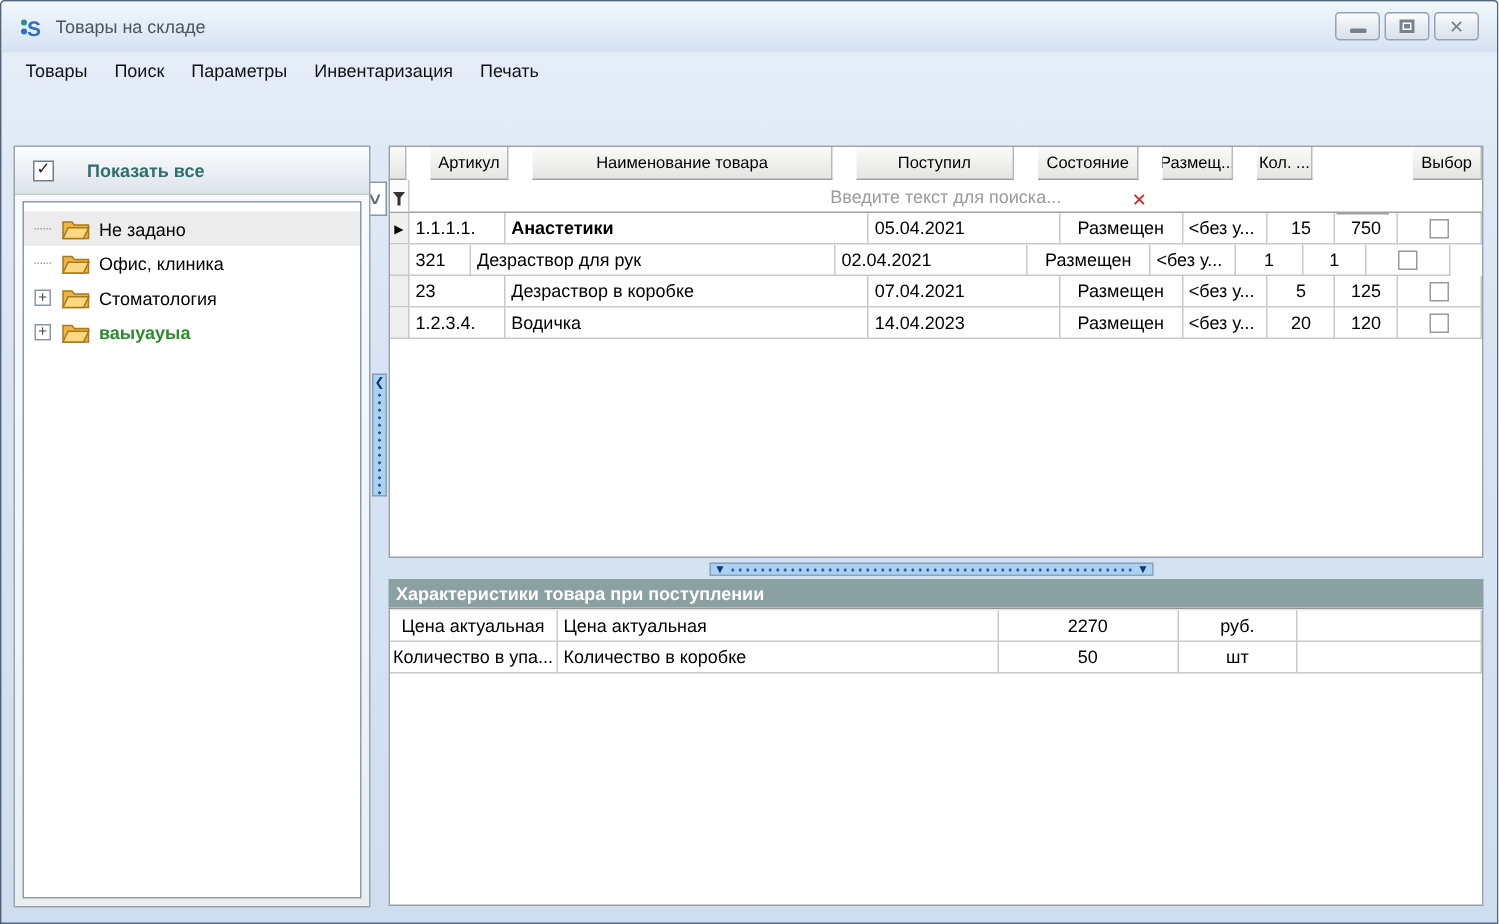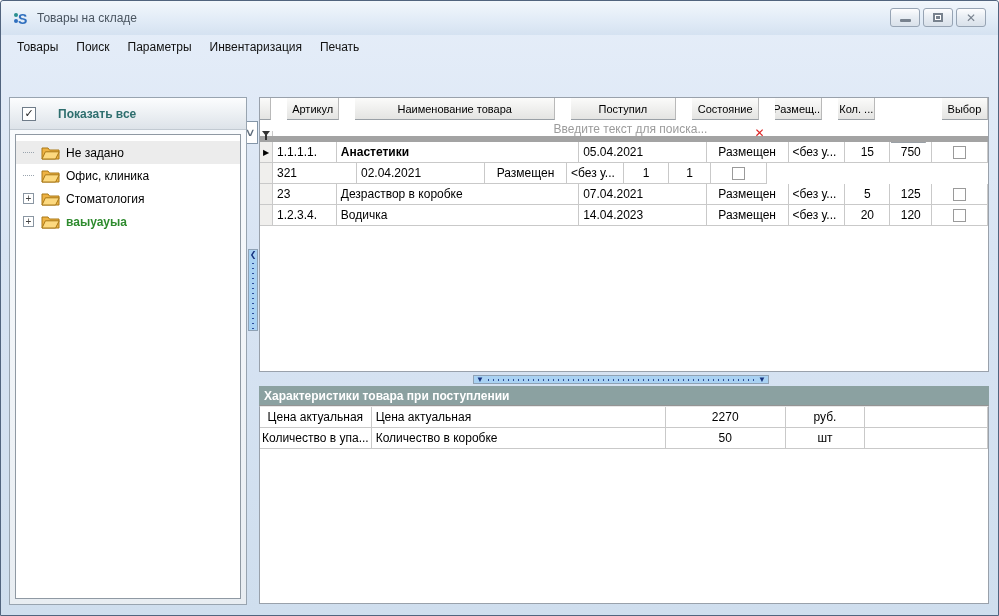--- a/index.html
+++ b/index.html
@@ -79,21 +79,21 @@
   .v-handle .chev{color:#16337f;font-size:8px;line-height:8px;font-weight:bold;}
   .v-dots{flex:1;width:2px;margin-top:2px;
     background-image:radial-gradient(circle,#2a4a9a 0.9px,transparent 1px);background-size:2px 5px;}
 
   
   .goods-box{left:258px;top:96px;width:730px;height:275px;background:#fff;border:1px solid #99a1ab;}
   .grid-header{display:flex;height:22px;gap:16px;}
   .hcell{background:linear-gradient(180deg,var(--grid-header-from),var(--grid-header-to));
     border-right:1px solid #b9b9b9;border-bottom:1px solid #9aa0a6;
     display:flex;align-items:center;justify-content:center;white-space:nowrap;overflow:hidden;}
-  .filter-row{display:flex;height:22px;border-bottom:6px solid #a3a3a3;align-items:flex-end;}
+  .filter-row{display:flex;height:22px;border-bottom:1px solid #a3a3a3;}
   .filter-icon-cell{width:13px;border-right:1px solid #c9c9c9;background:#fbfbfa;
     display:flex;align-items:center;justify-content:center;}
   .filter-text{flex:1;display:flex;align-items:center;justify-content:center;
     color:var(--placeholder-text);font-size:12px;}
   .grid-row{display:flex;height:21px;}
   .gcell{border-right:1px solid #c9c9c9;border-bottom:1px solid #c9c9c9;display:flex;align-items:center;
     padding:0 4px;white-space:nowrap;overflow:hidden;font-size:12px;}
   .gcell.c{justify-content:center;padding:0 1px;}
   .ind-cell{width:13px;background:#f0efed;border-right:1px solid #c9c9c9;border-bottom:1px solid #c9c9c9;
     display:flex;align-items:center;justify-content:center;font-size:8px;color:#000;padding:0;}
@@ -249,21 +249,22 @@
           <div class="gcell c" style="width: 82px;">Размещен</div>
           <div class="gcell " style="width: 57px;">&lt;без у...</div>
           <div class="gcell c" style="width: 45px;">15</div>
           <div class="gcell c" style="width: 42px;">750</div>
           <div class="gcell c" style="width: 56px;">
             <span class="row-check"></span>
           </div>
         </div>
         <div class="grid-row">
           <div class="ind-cell"></div>
-          <div class="gcell " style="width: 84px;">321</div>
+          <div class="gcell " style="width: 41px;">321</div>
+          <div class="gcell " style="width: 243px;">Дезраствор для рук</div>
           <div class="gcell " style="width: 128px;">02.04.2021</div>
           <div class="gcell c" style="width: 82px;">Размещен</div>
           <div class="gcell " style="width: 57px;">&lt;без у...</div>
           <div class="gcell c" style="width: 45px;">1</div>
           <div class="gcell c" style="width: 42px;">1</div>
           <div class="gcell c" style="width: 56px;">
             <span class="row-check"></span>
           </div>
         </div>
         <div class="grid-row">

